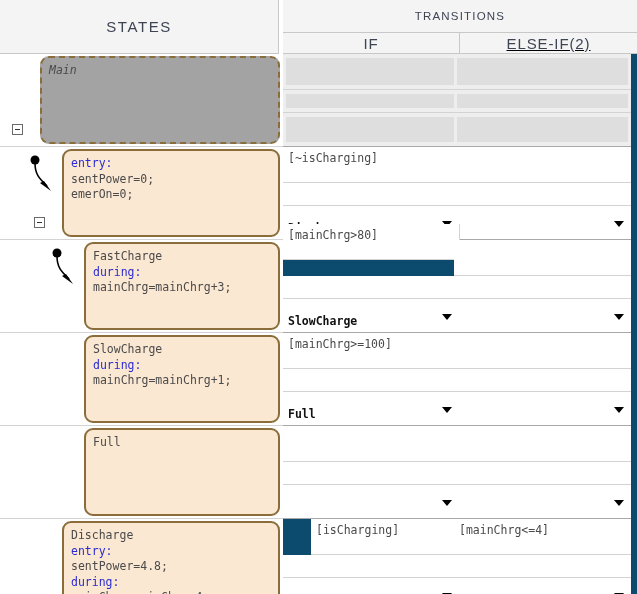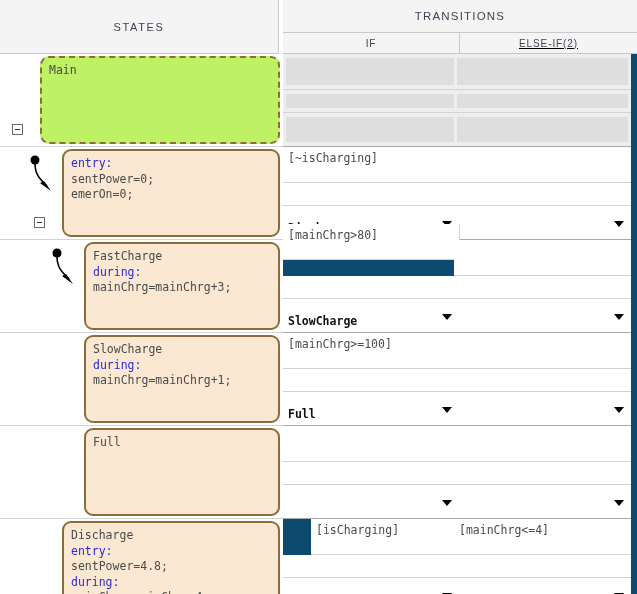--- a/index.html
+++ b/index.html
@@ -7,50 +7,50 @@
               font-family:"Liberation Sans", sans-serif; }
 
   #app { position:relative; width:637px; height:594px; }
 
   
   .hdr-states {
     position:absolute; left:0; top:0; width:279px; height:54px;
     background:#f4f4f4; border:1px solid #c8c8c8; border-left:none; border-top:none;
     display:flex; align-items:center; justify-content:center;
   }
-  .hdr-states span { font-size:11px; letter-spacing:1.6px; color:#3d4454; }
+  .hdr-states span { font-size:15px; letter-spacing:1.6px; color:#3d4454; }
 
   .hdr-trans {
     position:absolute; left:283px; top:0; width:354px; height:33px;
     background:#f4f4f4; border-bottom:1px solid #c8c8c8;
     display:flex; align-items:center; justify-content:center;
   }
   .hdr-trans span { font-size:11.5px; letter-spacing:1.2px; color:#3d4454; }
 
   .hdr-if, .hdr-elseif {
     position:absolute; top:33px; height:21px; background:#f4f4f4;
     border-bottom:1px solid #c8c8c8;
     display:flex; align-items:center; justify-content:center;
   }
   .hdr-if { left:283px; width:177px; border-right:1px solid #c8c8c8; }
   .hdr-elseif { left:460px; width:177px;text-decoration:underline; }
-  .hdr-if span, .hdr-elseif span { font-size:10px; letter-spacing:0.9px; color:#3d4454; }
+  .hdr-if span, .hdr-elseif span { font-size:15px; letter-spacing:0.9px; color:#3d4454; }
 
   
   .states-col { position:absolute; left:0; top:54px; width:283px; height:540px;
                 background:#ffffff; }
   .state-row { position:absolute; left:0; width:283px;
                border-bottom:1px solid #d3d3d3; background:#ffffff; }
 
   .state-box {
     position:absolute; top:2px; bottom:2px;
     background:#fbe8d3; border:2px solid #8a6d3b; border-radius:9px;
     padding:5px 7px; overflow:hidden;
   }
-  .state-box.dashed { border-style:dashed; border-width:2px; background:#bef264; }
+  .state-box.dashed { border-style:dashed; border-width:2px; background:#a3a3a3;font-style:italic; }
 
   .sline { font-family:"DejaVu Sans Mono", monospace; font-size:11.5px;
            line-height:15.5px; color:#4a4a4a; white-space:pre; }
   .sline.kw { color:#2b2bd0; }
   .sline.name { color:#4a4a4a; }
 
   
   .collapse {
     position:absolute; width:11px; height:11px; background:#ffffff;
     border:1px solid #6a6a6a;

